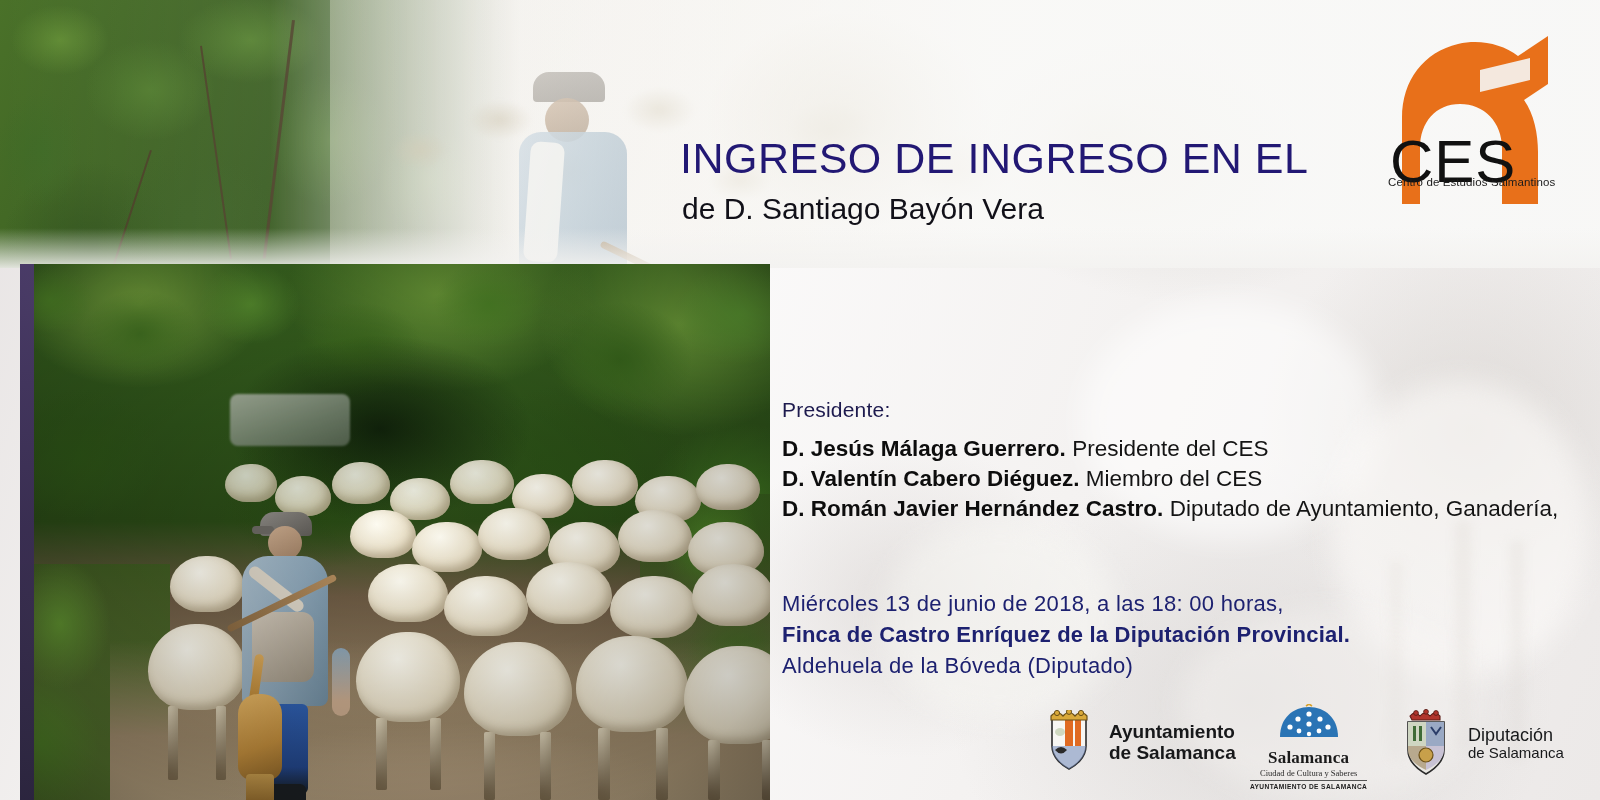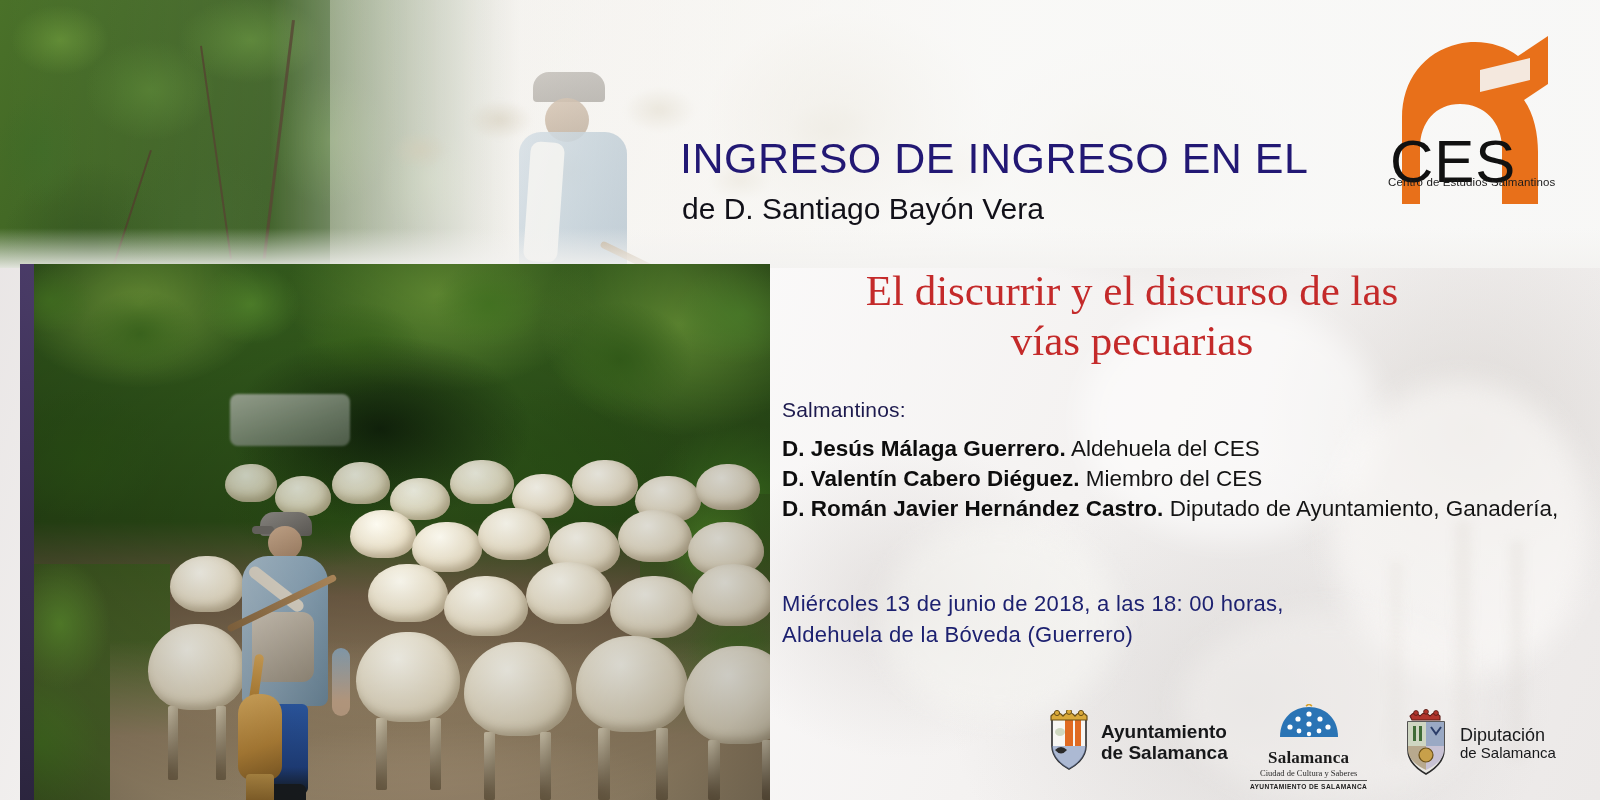--- a/index.html
+++ b/index.html
@@ -218,21 +218,21 @@
   .speaker .cont{display:block;white-space:nowrap;}
 
   .when{position:absolute;left:12px;top:588px;width:810px;color:#1d2170;
     font-family:"Liberation Sans", sans-serif;}
   .when .l1{font-size:22px;line-height:1.42;letter-spacing:.3px;}
   .when .l2{font-size:22px;line-height:1.42;font-weight:700;letter-spacing:.2px;}
   .when .l3{font-size:22px;line-height:1.42;letter-spacing:.3px;}
 
   
   .sponsors{position:absolute;left:1045px;top:698px;width:555px;height:92px;}
-  .sponsor{position:absolute;display:flex;align-items:center;gap:8px;}
+  .sponsor{position:absolute;display:flex;align-items:center;gap:16px;}
   .sp-text{line-height:1.12;}
   .sp-l1{font-size:19px;font-weight:700;color:#17181a;font-family:"Liberation Sans", sans-serif;}
   .sp-l2{font-size:19px;font-weight:700;color:#17181a;font-family:"Liberation Sans", sans-serif;}
   .sal-text{text-align:center;}
   .sal-1{font-size:17px;font-weight:700;color:#1a1a1a;font-family:"Liberation Serif", serif;letter-spacing:.2px;}
   .sal-2{font-size:8.5px;color:#2a2a2a;font-family:"Liberation Serif", serif;}
   .sal-3{font-size:6.6px;font-weight:700;color:#202020;letter-spacing:.4px;
     border-top:1px solid #555;padding-top:2px;margin-top:2px;font-family:"Liberation Sans", sans-serif;}
   .dip-1{font-size:18px;color:#17181a;font-family:"Liberation Sans", sans-serif;}
   .dip-2{font-size:15px;color:#17181a;font-family:"Liberation Sans", sans-serif;}
@@ -357,44 +357,41 @@
         <path d="M40 182 L40 96 C40 58 62 30 96 22 C118 17 140 22 156 34
                  L186 14 L186 62 L162 78 C172 92 176 112 176 130 L176 182
                  L140 182 L140 126 C140 100 122 82 98 82 C74 82 58 100 58 126
                  L58 182 Z" fill="#e8701a"></path>
         <path d="M118 48 L168 36 L168 58 L118 70 Z" fill="#f4f2ef" opacity="0.92"></path>
       </svg>
     </div>
     <div class="ces-word">CES</div>
     <div class="ces-tag">Centro de Estudios Salmantinos</div>
 
-    <div class="red-title">
-      <div>El discurrir y el discurso de las</div>
-      <div>vías pecuarias</div>
-    </div>
-
-    <div class="intervienen">Salmantinos:</div>
+
+    <div class="intervienen">Presidente:</div>
     <div class="speakers">
       <div class="speaker">
         <b>D. Jesús Málaga Guerrero.</b>
-        <span>Aldehuela del CES</span>
+        <span>Presidente del CES</span>
       </div>
       <div class="speaker">
         <b>D. Valentín Cabero Diéguez.</b>
         <span>Miembro del CES</span>
       </div>
       <div class="speaker">
         <b>D. Román Javier Hernández Castro.</b>
         <span>Diputado de Ayuntamiento, Ganadería,</span>
       </div>
     </div>
 
     <div class="when">
       <div class="l1">Miércoles 13 de junio de 2018, a las 18: 00 horas,</div>
-      <div class="l3">Aldehuela de la Bóveda (Guerrero)</div>
+      <div class="l2">Finca de Castro Enríquez de la Diputación Provincial.</div>
+      <div class="l3">Aldehuela de la Bóveda (Diputado)</div>
     </div>
   </div>
 
   <div class="sponsors">
 
     <div class="sponsor" style="left:0px;top:12px;">
       <svg width="48" height="64" viewBox="0 0 48 64" aria-hidden="true">
         <path d="M7 8 L41 8 L41 36 C41 48 30 56 24 59 C18 56 7 48 7 36 Z" fill="#f7f6f3" stroke="#2b2b2b" stroke-width="1.6"></path>
         <rect x="20" y="10" width="8" height="26" fill="#e06a22"></rect>
         <rect x="30" y="10" width="6" height="26" fill="#e06a22"></rect>

